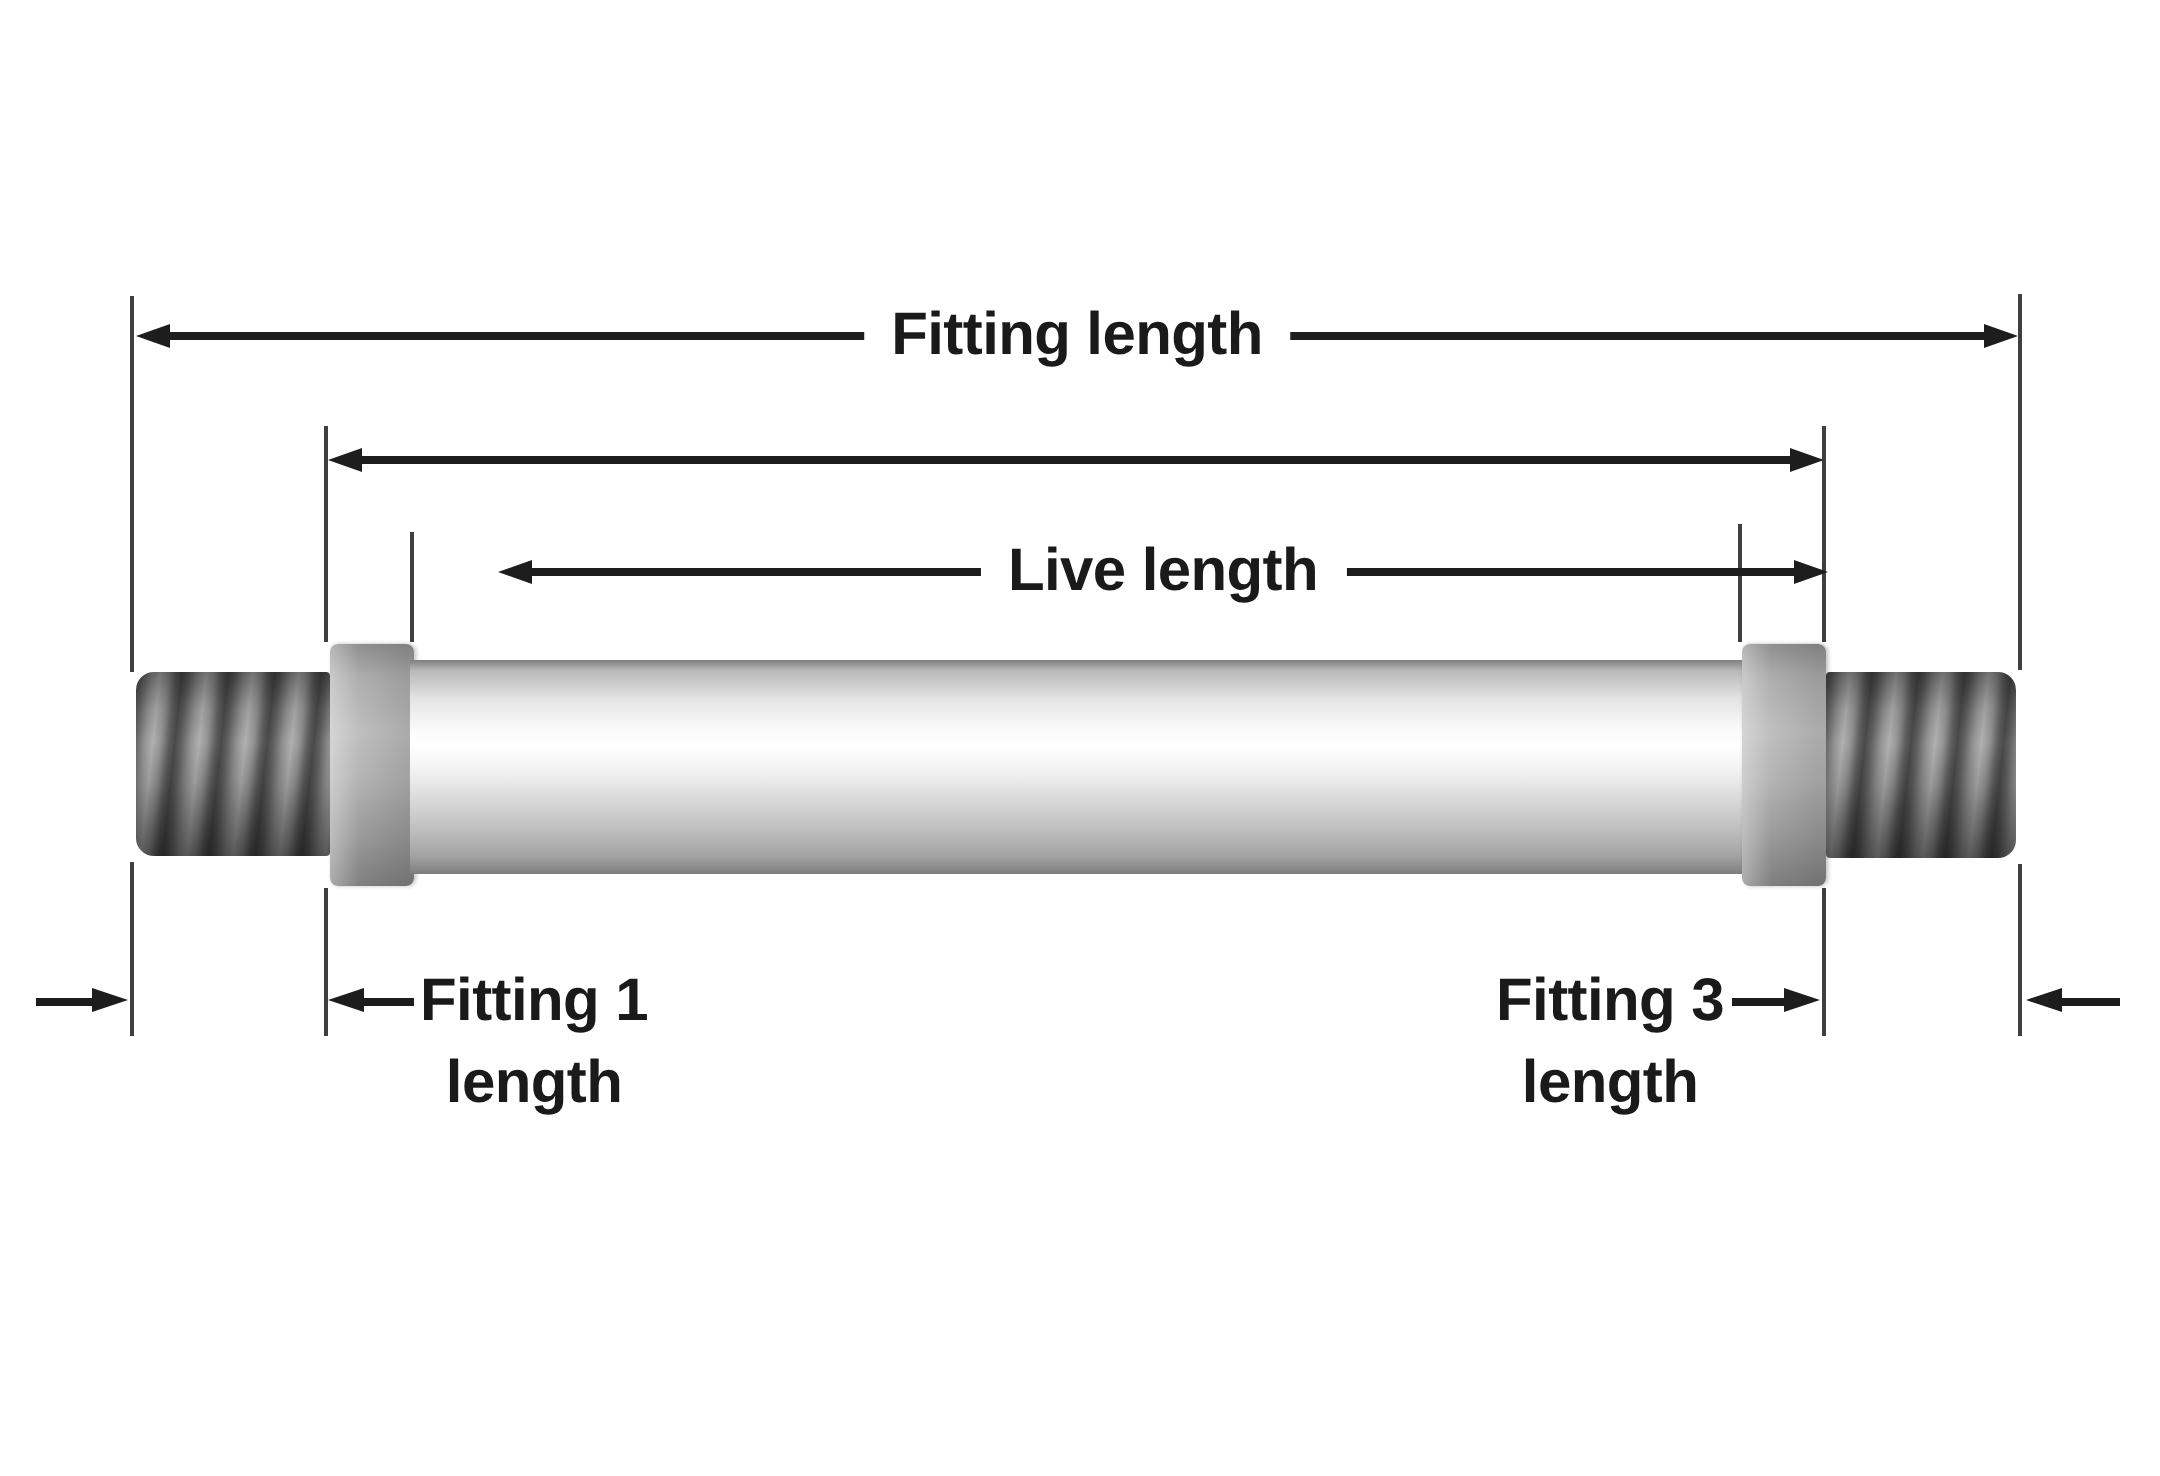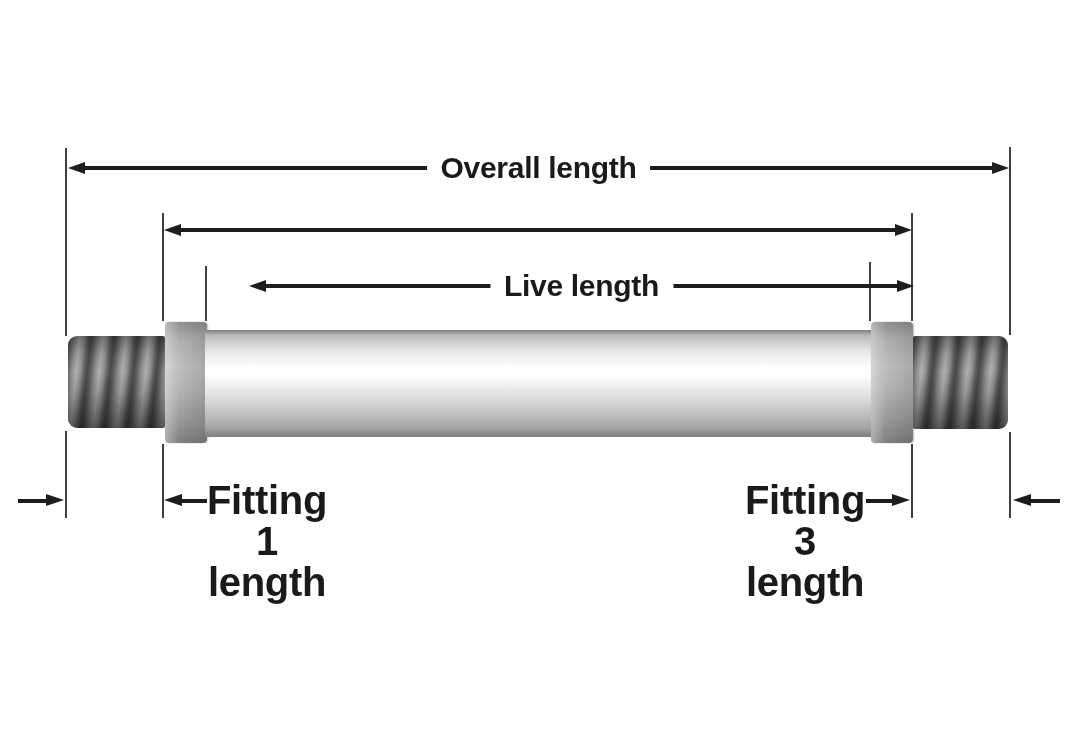--- a/index.html
+++ b/index.html
@@ -37,21 +37,21 @@
       linear-gradient(180deg,#8f8f8f 0%,#aeaeae 14%,#bfbfbf 36%,#b4b4b4 56%,#9a9a9a 80%,#7f7f7f 100%);
     box-shadow:1px 0 2px rgba(0,0,0,0.25);
   }
   .hose{
     position:absolute;
     background:linear-gradient(180deg,#7f7f7f 0%,#b9b9b9 5%,#e3e3e3 18%,#fafafa 32%,#ffffff 40%,#f1f1f1 52%,#d8d8d8 66%,#bdbdbd 80%,#a2a2a2 92%,#7d7d7d 100%);
   }
   
   .fit-label{
     position:absolute;width:150px;text-align:center;
-    font-size:40px;font-weight:700;color:#1a1a1a;letter-spacing:-0.3px;line-height:41px;
+    font-size:30px;font-weight:700;color:#1a1a1a;letter-spacing:-0.3px;line-height:41px;
   }
   .tail{position:absolute;height:4px;background:#1d1d1d;}
   .ah-abs{position:absolute;width:0;height:0;}
   .ah-abs.left{border-top:6.5px solid transparent;border-bottom:6.5px solid transparent;border-right:18px solid #1d1d1d;}
   .ah-abs.right{border-top:6.5px solid transparent;border-bottom:6.5px solid transparent;border-left:18px solid #1d1d1d;}
 </style>
 </head>
 <body>
 
 <div class="stage">
@@ -64,21 +64,21 @@
   <div class="ext" style="left:869px;top:262px;height:59px;"></div>
   <div class="ext" style="left:911px;top:213px;height:108px;"></div>
   <div class="ext" style="left:911px;top:444px;height:74px;"></div>
   <div class="ext" style="left:1009px;top:147px;height:188px;"></div>
   <div class="ext" style="left:1009px;top:432px;height:86px;"></div>
 
   <div class="dim-row" style="left:68px;top:150px;width:941px;">
     <div class="dim-line"></div>
     <div class="ah ah-left"></div>
     <div class="ah ah-right"></div>
-    <div class="dim-label">Overall length</div>
+    <div class="dim-label">Fitting length</div>
   </div>
 
   <div class="dim-row" style="left:164px;top:212px;width:748px;">
     <div class="dim-line"></div>
     <div class="ah ah-left"></div>
     <div class="ah ah-right"></div>
   </div>
 
   <div class="dim-row" style="left:205px;top:268px;width:665px;margin-left:44px;">
     <div class="dim-line"></div>

